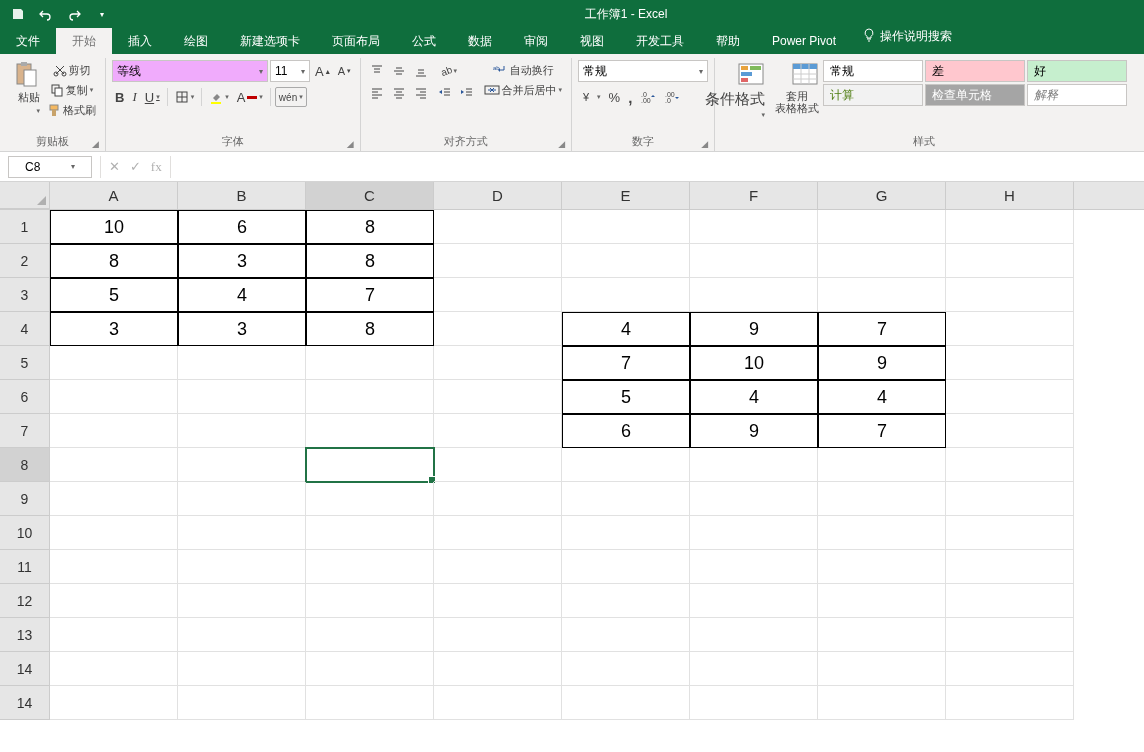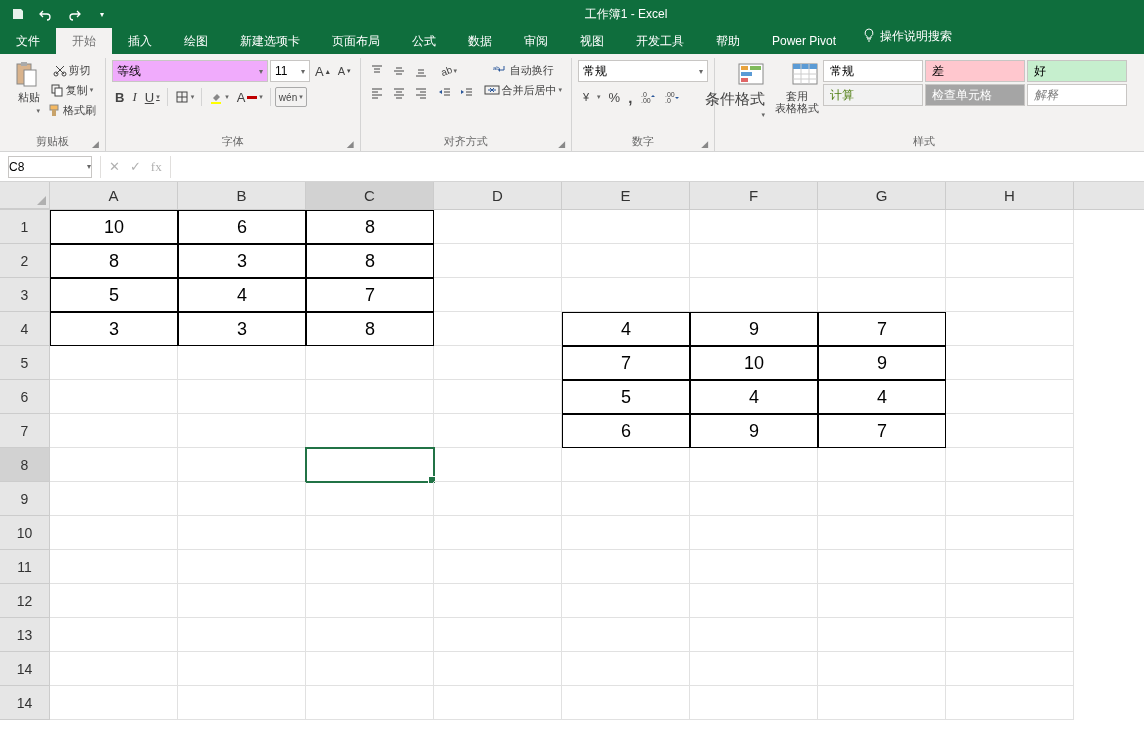--- a/index.html
+++ b/index.html
@@ -37,21 +37,21 @@
 .style-cell { width: 100px; height: 22px; border: 1px solid #c8c6c4; display: flex; align-items: center; padding: 0 6px; font-size: 12px; }
 .style-normal { background: #fff; }
 .style-bad { background: #ffc7ce; }
 .style-good { background: #c6efce; }
 .style-calc { background: #f2f2f2; color: #4d7c0f; }
 .style-check { background: #a5a5a5; color: #fff; }
 .style-expl { background: #fff; color: #7f7f7f; font-style: italic; }
 
 
 .formula-bar { height: 30px; border-bottom: 1px solid #d4d4d4; display: flex; align-items: center; background: #fff; }
-.name-box { width: 84px; height: 22px; border: 1px solid #c8c6c4; margin-left: 8px; padding: 0 0; display: flex; align-items: center; justify-content: space-between; font-size: 12px; }
+.name-box { width: 84px; height: 22px; border: 1px solid #c8c6c4; margin-left: 8px; padding: 0 16px; display: flex; align-items: center; justify-content: space-between; font-size: 12px; }
 .fb-btns { display: flex; align-items: center; gap: 10px; padding: 0 8px; border-right: 1px solid #e1dfdd; border-left: 1px solid #e1dfdd; height: 22px; margin-left: 8px; }
 .fb-btn { color: #b0b0b0; cursor: pointer; font-size: 13px; }
 .fx { font-family: serif; }
 .formula-input { flex: 1; height: 22px; padding: 0 6px; }
 
 
 .grid-wrap { position: relative; height: 570px; overflow: hidden; }
 .col-headers { display: flex; height: 28px; background: #e6e6e6; border-bottom: 1px solid #ccc; }
 .corner { width: 50px; background: #e6e6e6; border-right: 1px solid #ccc; border-bottom: 1px solid #ccc; position: relative; }
 .corner::after { content: ""; position: absolute; right: 3px; bottom: 3px; width: 0; height: 0; border-left: 9px solid transparent; border-bottom: 9px solid #b0b0b0; }

